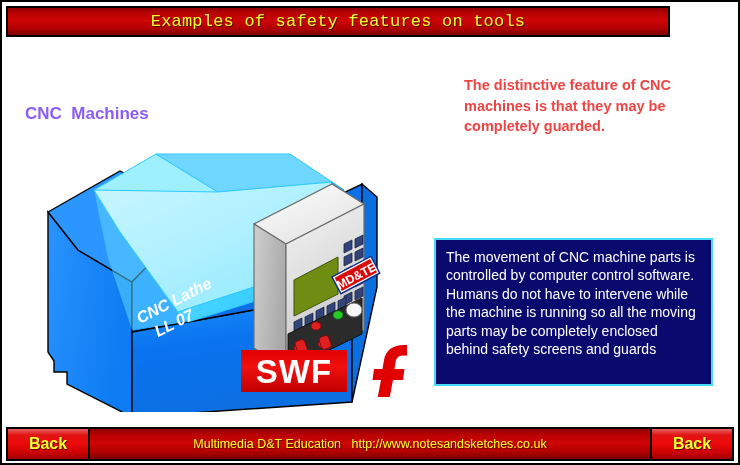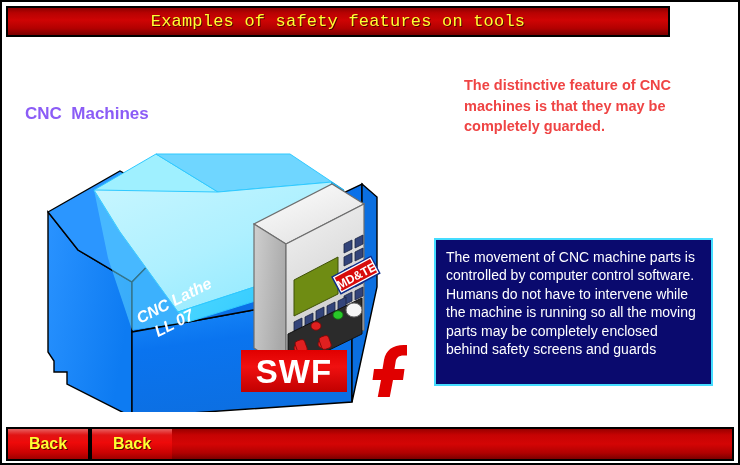--- a/index.html
+++ b/index.html
@@ -319,18 +319,21 @@
   <div id="flash-f">
     <svg width="40" height="54" viewBox="0 0 40 54" xmlns="http://www.w3.org/2000/svg">
       <path d="M37 2 C24 1 16 6 14 17 L12.5 26 L4 26 L2.5 37 L11 37 L7 58 L19 58 L23 37 L33 37 L34.5 26 L24.5 26 L25.6 19 C26.3 14.5 29 12.5 34 12.6 L37 12.6 Z" fill="#e00000"></path>
     </svg>
   </div>
 
   <div id="footer">
     <div class="nav-btn" id="back-button">
       <span>Back</span>
     </div>
+    <div id="footer-center">
+      <span class="footer-text">Multimedia D&amp;T Education   http://www.notesandsketches.co.uk</span>
+    </div>
     <div class="nav-btn" id="next-button">
       <span>Back</span>
     </div>
   </div>
 
 </div>
 
 </body></html>

